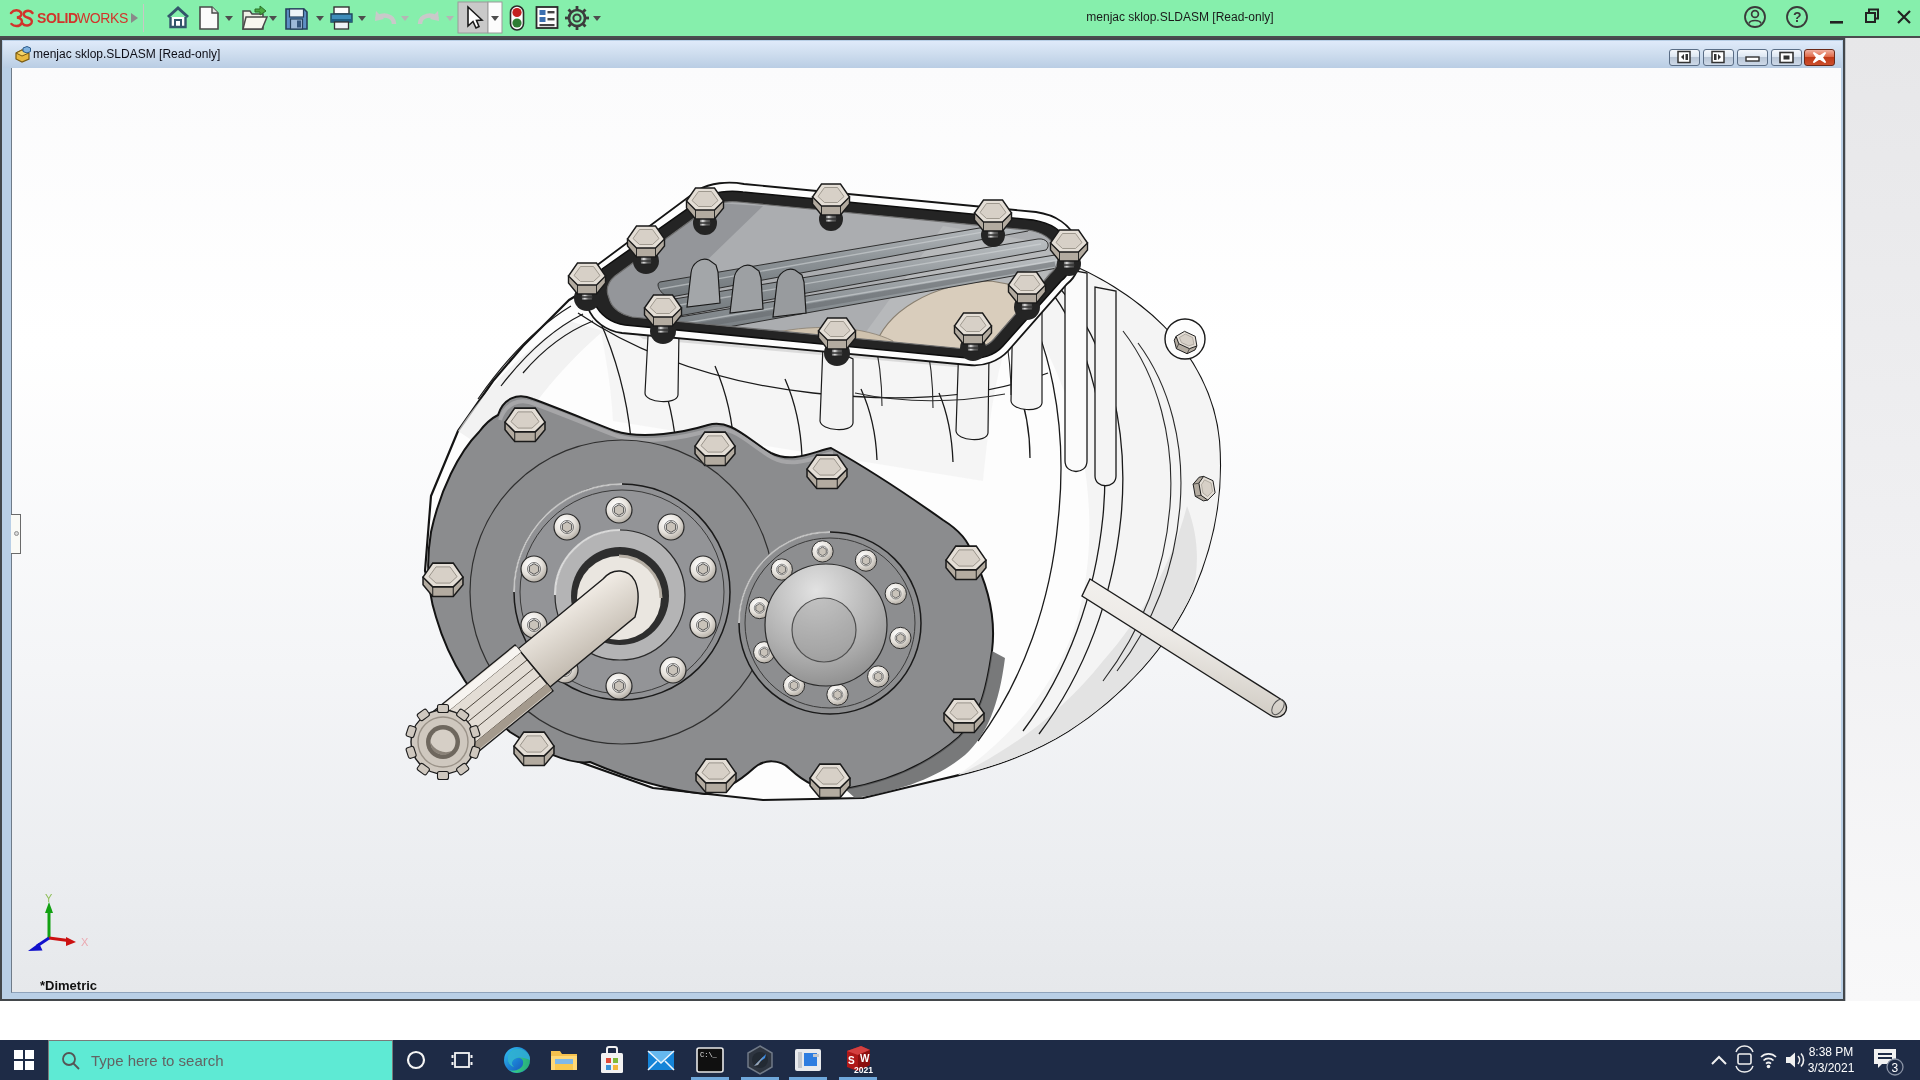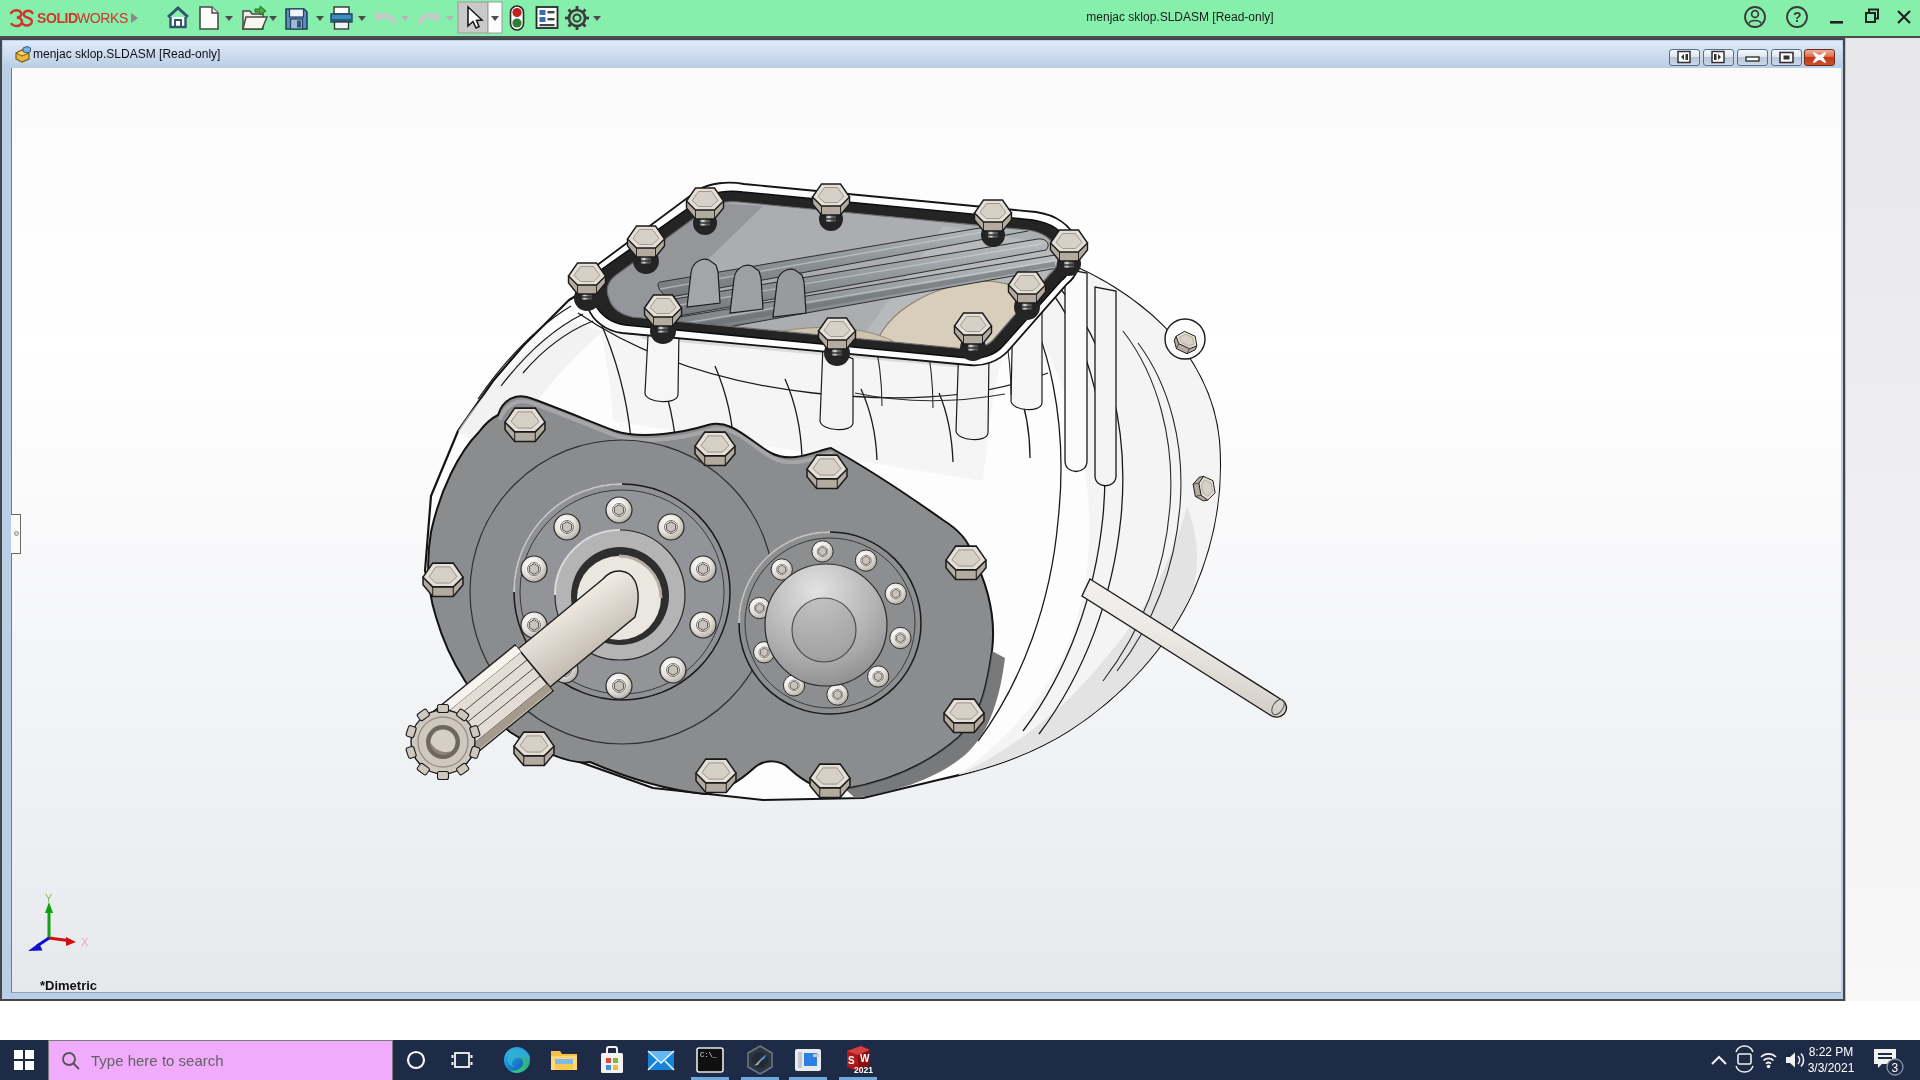--- a/index.html
+++ b/index.html
@@ -37,21 +37,21 @@
   #taskpane { position:absolute; left:1845px; top:38px; width:75px; height:963px;
     background:linear-gradient(180deg,#e7e7e9 0%,#f0f0f2 55%,#f8f8f9 100%);
     border-left:1px solid #c0c3c8; }
 
   
   #statusgap { position:absolute; left:0; top:1001px; width:1920px; height:39px; background:#ffffff; }
 
   
   #taskbar { position:absolute; left:0; top:1040px; width:1920px; height:40px; background:#1e2b46; }
   #searchbox { position:absolute; left:48px; top:0; width:345px; height:40px;
-    background:#f0abfc; border:1px solid #7a7a7a; border-bottom:none; }
+    background:#5eead4; border:1px solid #7a7a7a; border-bottom:none; }
   #searchbox span { position:absolute; left:42px; top:11px; font-size:15px; color:#636363; }
   .underline { position:absolute; top:37px; height:3px; background:#6fa8dc; }
   .traytxt { position:absolute; right:54px; color:#fff; font-size:12px; text-align:center; width:70px; }
 </style>
 </head>
 <body>
 <div id="root">
 
   <div id="toolbar">
     <svg id="swlogo" width="140" height="30" viewBox="0 0 140 30">
@@ -655,21 +655,21 @@
       </g>
       <circle cx="66.5" cy="26.5" r="1.8" fill="#f0f0f0"></circle>
       <g fill="#f0f0f0">
         <path d="M84 17 L88 17 L93 12.5 L93 27.5 L88 23 L84 23 Z"></path>
       </g>
       <g fill="none" stroke="#f0f0f0" stroke-width="1.6">
         <path d="M96 16 A6 6 0 0 1 96 24"></path>
         <path d="M99 13.5 A9.5 9.5 0 0 1 99 26.5"></path>
       </g>
     </svg>
-    <div class="traytxt" style="top:5px;">8:22 PM</div>
+    <div class="traytxt" style="top:5px;">8:38 PM</div>
     <div class="traytxt" style="top:21px;">3/3/2021</div>
     <svg width="40" height="40" style="position:absolute;left:1868px;top:0;">
       <path d="M6 9 L28 9 L28 24 L14 24 L10 28 L10 24 L6 24 Z" fill="#f2f2f2"></path>
       <rect x="10" y="13" width="14" height="2" fill="#1e2b46"></rect>
       <rect x="10" y="17" width="14" height="2" fill="#1e2b46"></rect>
       <circle cx="27" cy="27" r="8" fill="#1e2b46" stroke="#8a93a5" stroke-width="1.3"></circle>
       <text x="23.5" y="31.5" font-size="12" fill="#fff">3</text>
     </svg>
   </div>
 

